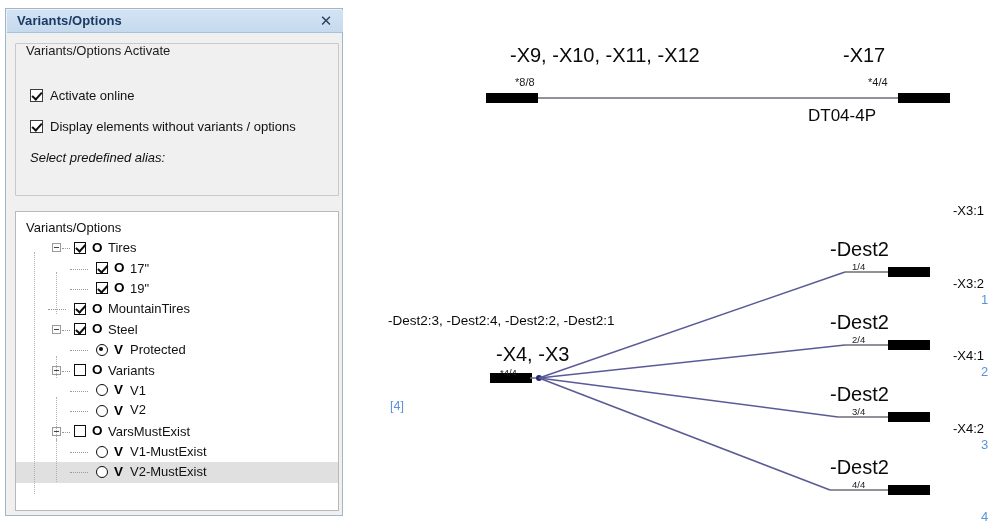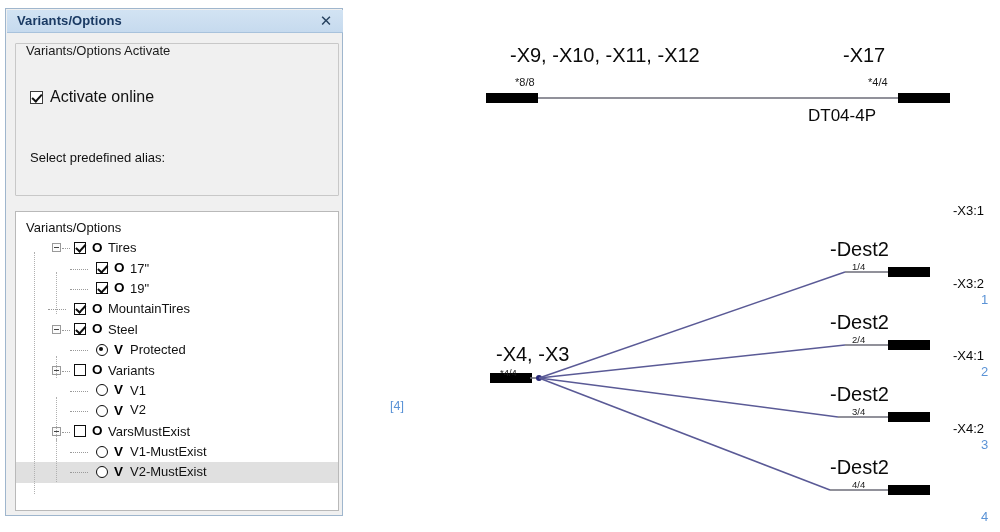--- a/index.html
+++ b/index.html
@@ -88,21 +88,21 @@
     content: "";
     position: absolute;
     left: 3px; top: 0px;
     width: 4px; height: 8px;
     border: solid #111111;
     border-width: 0 2px 2px 0;
     transform: rotate(42deg);
   }
   .chk-label {
     margin-left: 7px;
-    font-size: 16px;
+    font-size: 13px;
     color: #111111;
     white-space: nowrap;
   }
   #row-activate-online { left: 24px; top: 79px; }
   #row-display-elements { left: 24px; top: 110px; }
 
   #activate-button {
     position: absolute;
     left: 191px; top: 71px;
     width: 128px; height: 27px;
@@ -114,20 +114,21 @@
     line-height: 26px;
     box-sizing: border-box;
     cursor: default;
   }
 
   #alias-label {
     position: absolute;
     left: 24px; top: 141px;
     font-size: 13px;
     color: #111111;
+    font-style: italic;
   }
   #alias-select {
     position: absolute;
     left: 191px; top: 137px;
     width: 112px; height: 22px;
     background: #ffffff;
     border: 1px solid #8e8e8e;
     box-sizing: border-box;
     cursor: pointer;
   }
@@ -317,20 +318,24 @@
   </div>
 
   <div id="activate-group"></div>
   <div id="activate-group-label">Variants/Options Activate</div>
 
   <div class="chk-row" id="row-activate-online">
     <span class="chk-box checked"></span>
     <span class="chk-label">Activate online</span>
   </div>
 
+  <div class="chk-row" id="row-display-elements">
+    <span class="chk-box checked"></span>
+    <span class="chk-label">Display elements without variants / options</span>
+  </div>
 
 
   <div id="alias-label">Select predefined alias:</div>
 
   <div id="tree-box">
     <div id="tree-header">Variants/Options</div>
     <div id="tree-root-area">
         <div class="tree-row" style="top: 0px; height: 20.4px;">
           <span class="expander" style="left: 36px; top: 5.2px;"></span>
           <span class="dots" style="left: 46px; top: 10.2px; width: 8px;"></span>
@@ -443,20 +448,21 @@
     <line x1="470" y1="490" x2="534" y2="490" stroke="#6d6d78" stroke-width="1.6"></line>
     <rect x="528" y="485" width="42" height="10" fill="#000000"></rect>
   </svg>
 
   <div class="d-label" style="left:150px; top:44px;">-X9, -X10, -X11, -X12</div>
   <div class="d-sub" style="left:155px; top:76px;">*8/8</div>
   <div class="d-label" style="left:483px; top:44px;">-X17</div>
   <div class="d-sub" style="left:508px; top:76px;">*4/4</div>
   <div class="d-part" style="left:448px; top:106px;">DT04-4P</div>
 
+  <div class="d-dest-list" style="left:28px; top:313px;">-Dest2:3, -Dest2:4, -Dest2:2, -Dest2:1</div>
   <div class="d-label" style="left:136px; top:343px;">-X4, -X3</div>
   <div class="d-sub" style="left:140px; top:367px; font-size:9.5px;">*4/4</div>
   <div class="d-count" style="left:30px; top:399px;">[4]</div>
 
   <div class="d-label" style="left:470px; top:238px;">-Dest2</div>
   <div class="d-sub" style="left:492px; top:261px; font-size:9.5px;">1/4</div>
 
   <div class="d-label" style="left:470px; top:311px;">-Dest2</div>
   <div class="d-sub" style="left:492px; top:334px; font-size:9.5px;">2/4</div>
 

